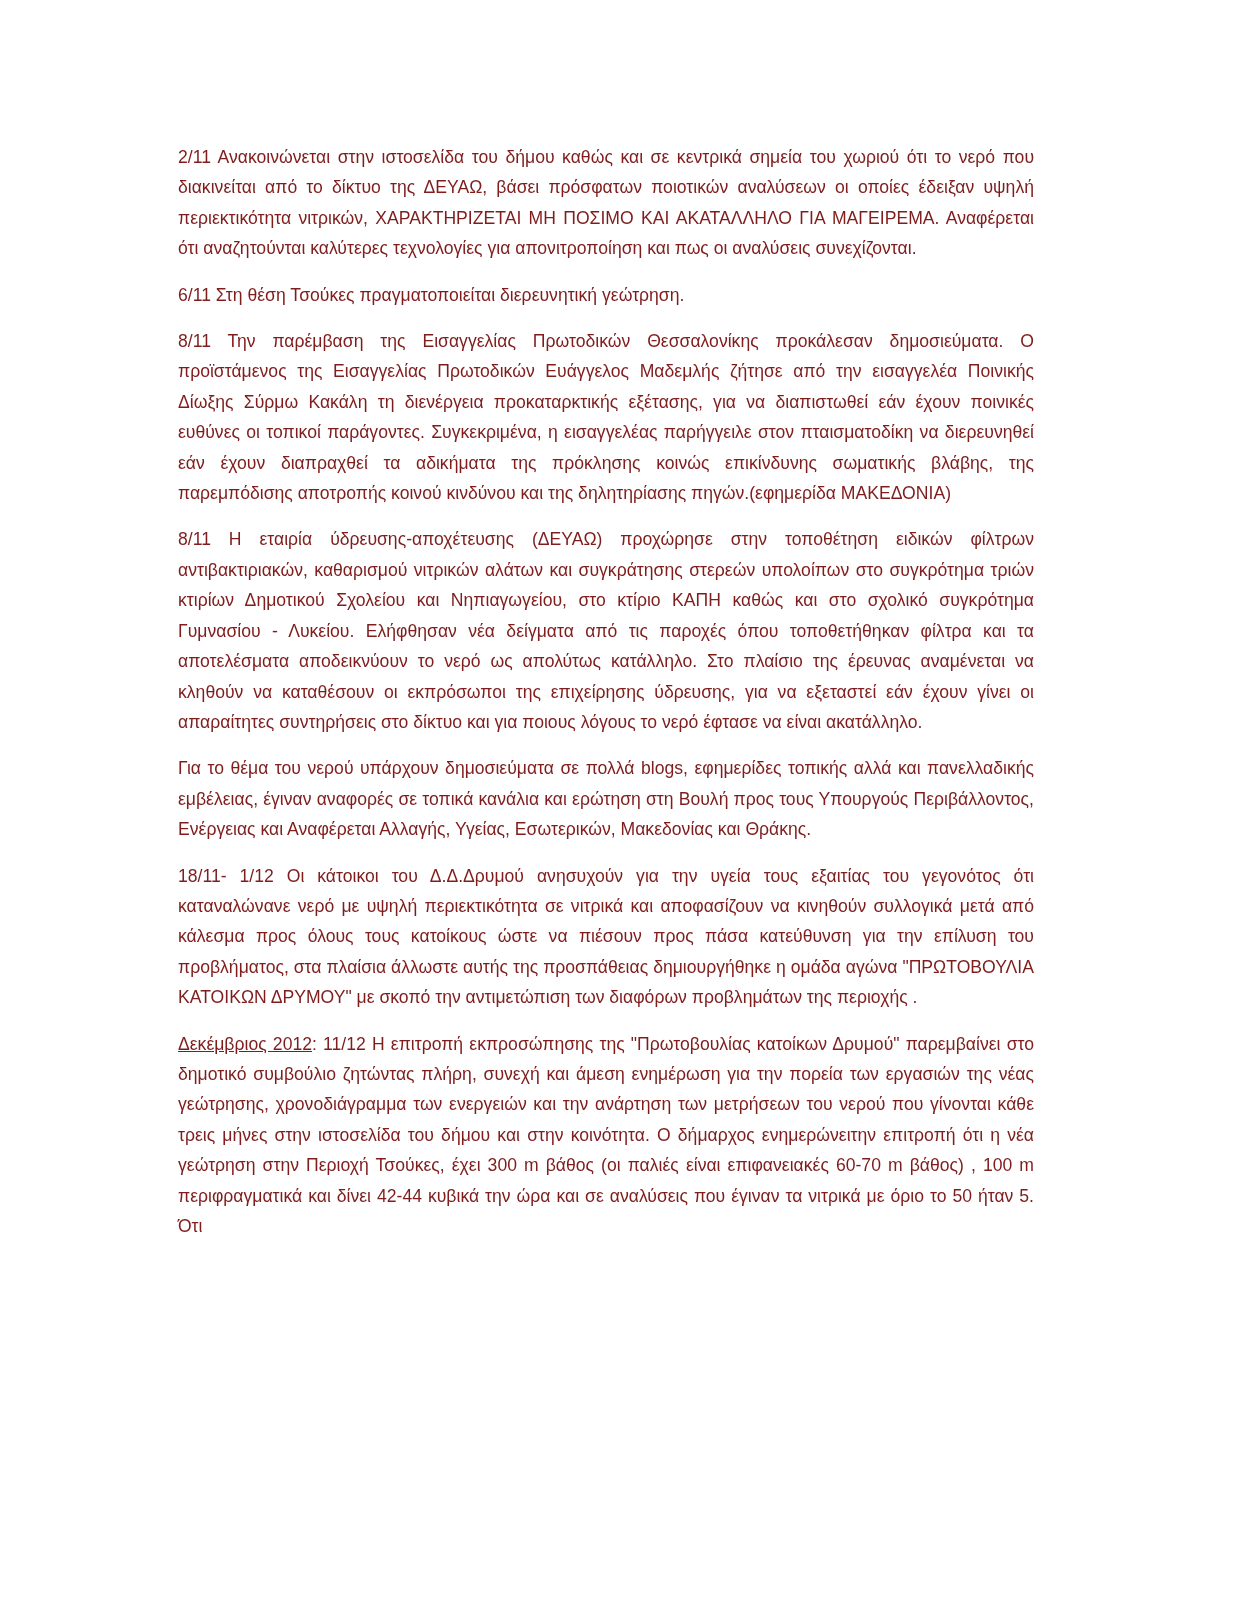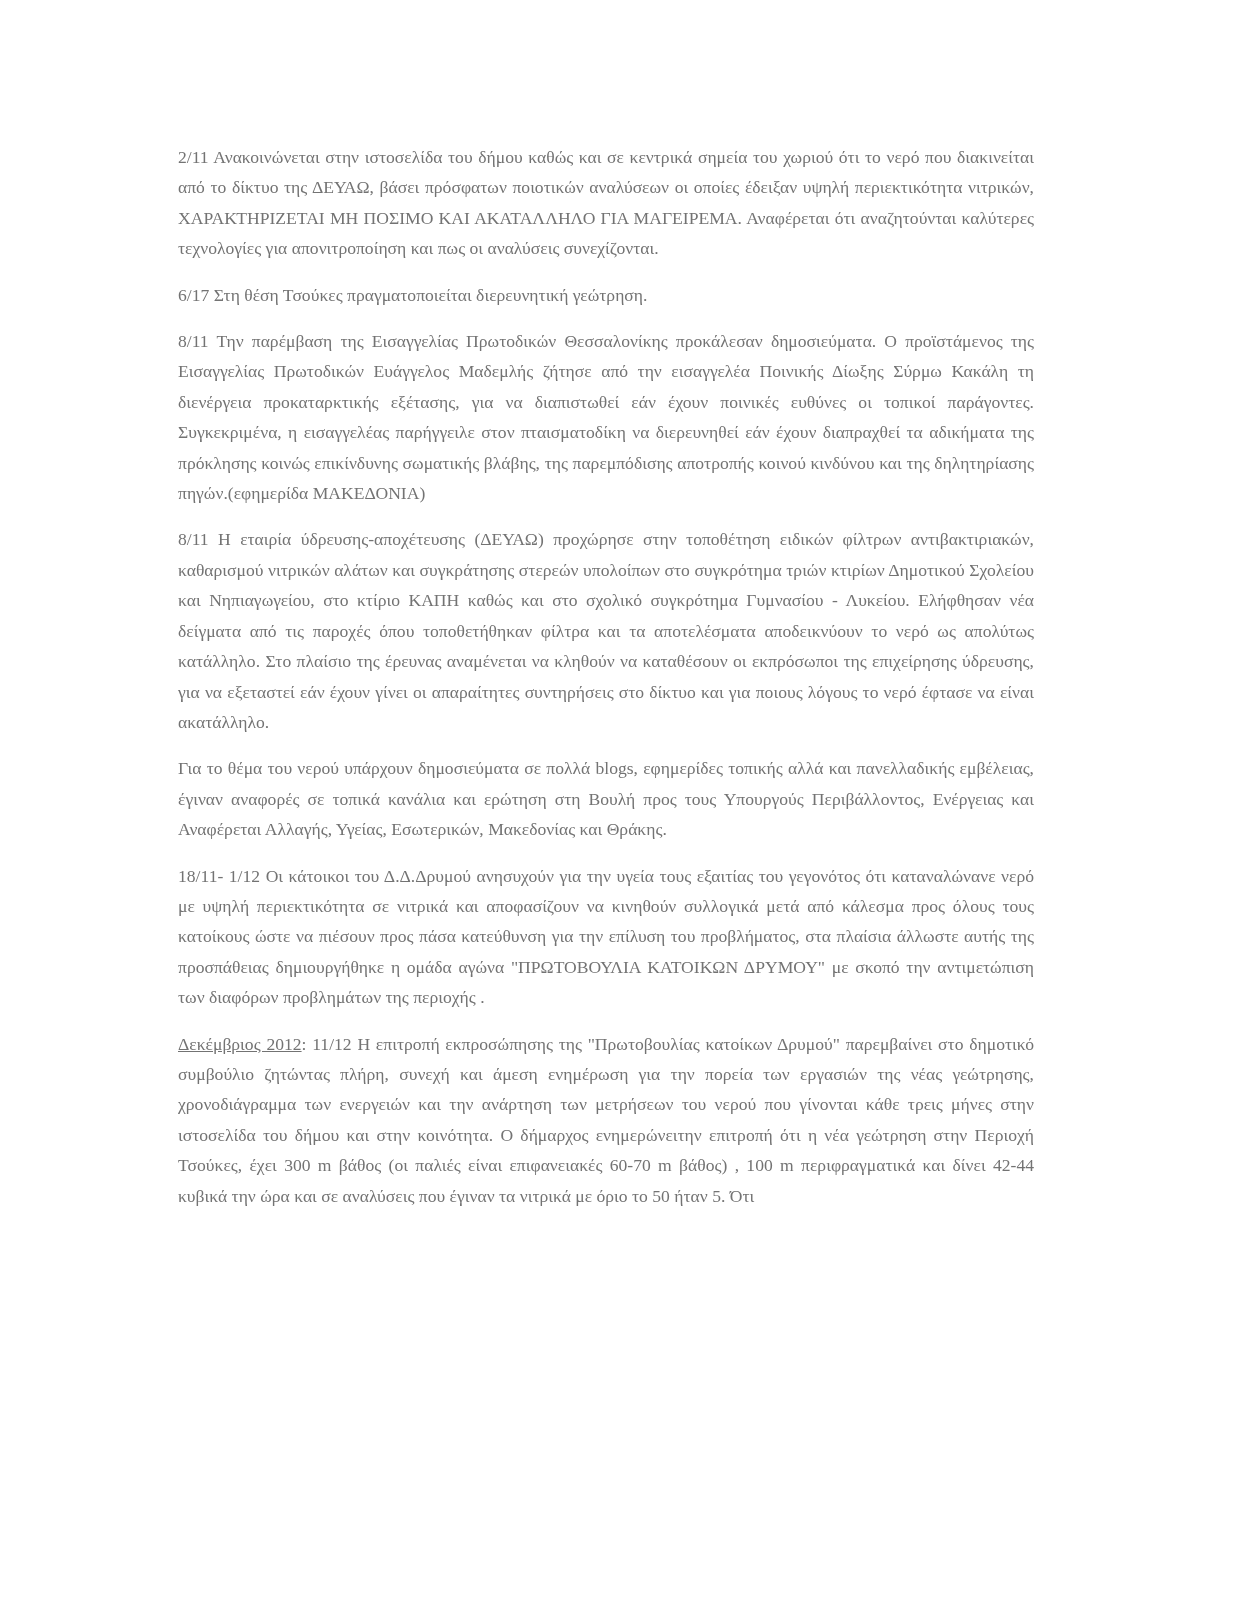--- a/index.html
+++ b/index.html
@@ -11,37 +11,37 @@
       width: 1236px;
       height: 1600px;
       position: relative;
       overflow: hidden;
     }
     .page {
       position: absolute;
       left: 178px;
       top: 142px;
       width: 856px;
-      font-family: Liberation Serif, serif;
+      font-family: Liberation Sans, sans-serif;
       font-size: 17.6px;
       line-height: 30.4px;
-      color: #737373;
+      color: #7f1d1d;
       text-align: justify;
     }
     .para {
       margin: 0 0 16px 0;
     }
     .lead-underline {
       text-decoration: underline;
     }
   </style>
 </head>
 <body>
 
 <div class="page">
   <p class="para">2/11 Ανακοινώνεται στην ιστοσελίδα του δήμου καθώς και σε κεντρικά σημεία του χωριού ότι το νερό που διακινείται από το δίκτυο της ΔΕΥΑΩ, βάσει πρόσφατων ποιοτικών αναλύσεων οι οποίες έδειξαν  υψηλή περιεκτικότητα νιτρικών, ΧΑΡΑΚΤΗΡΙΖΕΤΑΙ ΜΗ ΠΟΣΙΜΟ ΚΑΙ ΑΚΑΤΑΛΛΗΛΟ ΓΙΑ ΜΑΓΕΙΡΕΜΑ. Αναφέρεται ότι αναζητούνται καλύτερες τεχνολογίες για απονιτροποίηση και πως οι αναλύσεις συνεχίζονται.</p>
-  <p class="para">6/17 Στη θέση Τσούκες πραγματοποιείται διερευνητική γεώτρηση.</p>
+  <p class="para">6/11 Στη θέση Τσούκες πραγματοποιείται διερευνητική γεώτρηση.</p>
   <p class="para">8/11 Την παρέμβαση της Εισαγγελίας Πρωτοδικών Θεσσαλονίκης προκάλεσαν δημοσιεύματα. Ο προϊστάμενος της Εισαγγελίας Πρωτοδικών Ευάγγελος Μαδεμλής ζήτησε από την εισαγγελέα Ποινικής Δίωξης Σύρμω Κακάλη τη διενέργεια προκαταρκτικής εξέτασης, για να διαπιστωθεί εάν έχουν ποινικές ευθύνες οι τοπικοί παράγοντες. Συγκεκριμένα, η εισαγγελέας παρήγγειλε στον πταισματοδίκη να διερευνηθεί εάν έχουν διαπραχθεί τα αδικήματα της πρόκλησης κοινώς επικίνδυνης σωματικής βλάβης, της παρεμπόδισης αποτροπής κοινού κινδύνου και της δηλητηρίασης πηγών.(εφημερίδα ΜΑΚΕΔΟΝΙΑ)</p>
   <p class="para">8/11 Η εταιρία ύδρευσης-αποχέτευσης (ΔΕΥΑΩ) προχώρησε στην τοποθέτηση ειδικών φίλτρων αντιβακτιριακών, καθαρισμού νιτρικών αλάτων και συγκράτησης στερεών υπολοίπων στο συγκρότημα τριών κτιρίων Δημοτικού Σχολείου και Νηπιαγωγείου, στο κτίριο ΚΑΠΗ   καθώς και στο σχολικό συγκρότημα Γυμνασίου - Λυκείου. Ελήφθησαν νέα δείγματα από τις παροχές όπου τοποθετήθηκαν φίλτρα και τα αποτελέσματα αποδεικνύουν το νερό ως απολύτως κατάλληλο. Στο πλαίσιο της έρευνας αναμένεται να κληθούν να καταθέσουν οι εκπρόσωποι της επιχείρησης ύδρευσης, για να εξεταστεί εάν έχουν γίνει οι απαραίτητες συντηρήσεις στο δίκτυο και για ποιους λόγους το νερό έφτασε να είναι ακατάλληλο.</p>
   <p class="para">Για το θέμα του νερού υπάρχουν δημοσιεύματα σε πολλά blogs, εφημερίδες τοπικής αλλά και πανελλαδικής εμβέλειας, έγιναν αναφορές σε τοπικά κανάλια και ερώτηση στη Βουλή προς τους Υπουργούς Περιβάλλοντος, Ενέργειας και Αναφέρεται Αλλαγής, Υγείας, Εσωτερικών, Μακεδονίας και Θράκης.</p>
   <p class="para">18/11- 1/12 Οι κάτοικοι του Δ.Δ.Δρυμού ανησυχούν για την υγεία τους εξαιτίας του γεγονότος ότι καταναλώνανε νερό με υψηλή περιεκτικότητα σε νιτρικά   και αποφασίζουν να κινηθούν συλλογικά μετά από κάλεσμα προς όλους τους κατοίκους ώστε να πιέσουν προς πάσα κατεύθυνση για την επίλυση του προβλήματος, στα πλαίσια άλλωστε αυτής της προσπάθειας δημιουργήθηκε η ομάδα αγώνα "ΠΡΩΤΟΒΟΥΛΙΑ ΚΑΤΟΙΚΩΝ ΔΡΥΜΟΥ"   με σκοπό την αντιμετώπιση των διαφόρων προβλημάτων της περιοχής .</p>
   <p class="para"><span class="lead-underline">Δεκέμβριος 2012</span><span>: 11/12 Η επιτροπή εκπροσώπησης της "Πρωτοβουλίας κατοίκων Δρυμού" παρεμβαίνει στο δημοτικό συμβούλιο ζητώντας πλήρη, συνεχή και άμεση ενημέρωση για την πορεία των εργασιών της νέας γεώτρησης, χρονοδιάγραμμα των ενεργειών και την ανάρτηση των μετρήσεων του νερού που γίνονται κάθε τρεις μήνες στην ιστοσελίδα του δήμου και στην κοινότητα. Ο δήμαρχος ενημερώνειτην επιτροπή ότι η νέα γεώτρηση στην Περιοχή Τσούκες, έχει 300    m βάθος (οι παλιές είναι επιφανειακές 60-70 m βάθος) , 100 m περιφραγματικά και δίνει 42-44 κυβικά την ώρα και σε αναλύσεις που έγιναν τα νιτρικά με όριο το 50 ήταν 5. Ότι</span></p>
 </div>
 
 </body></html>

